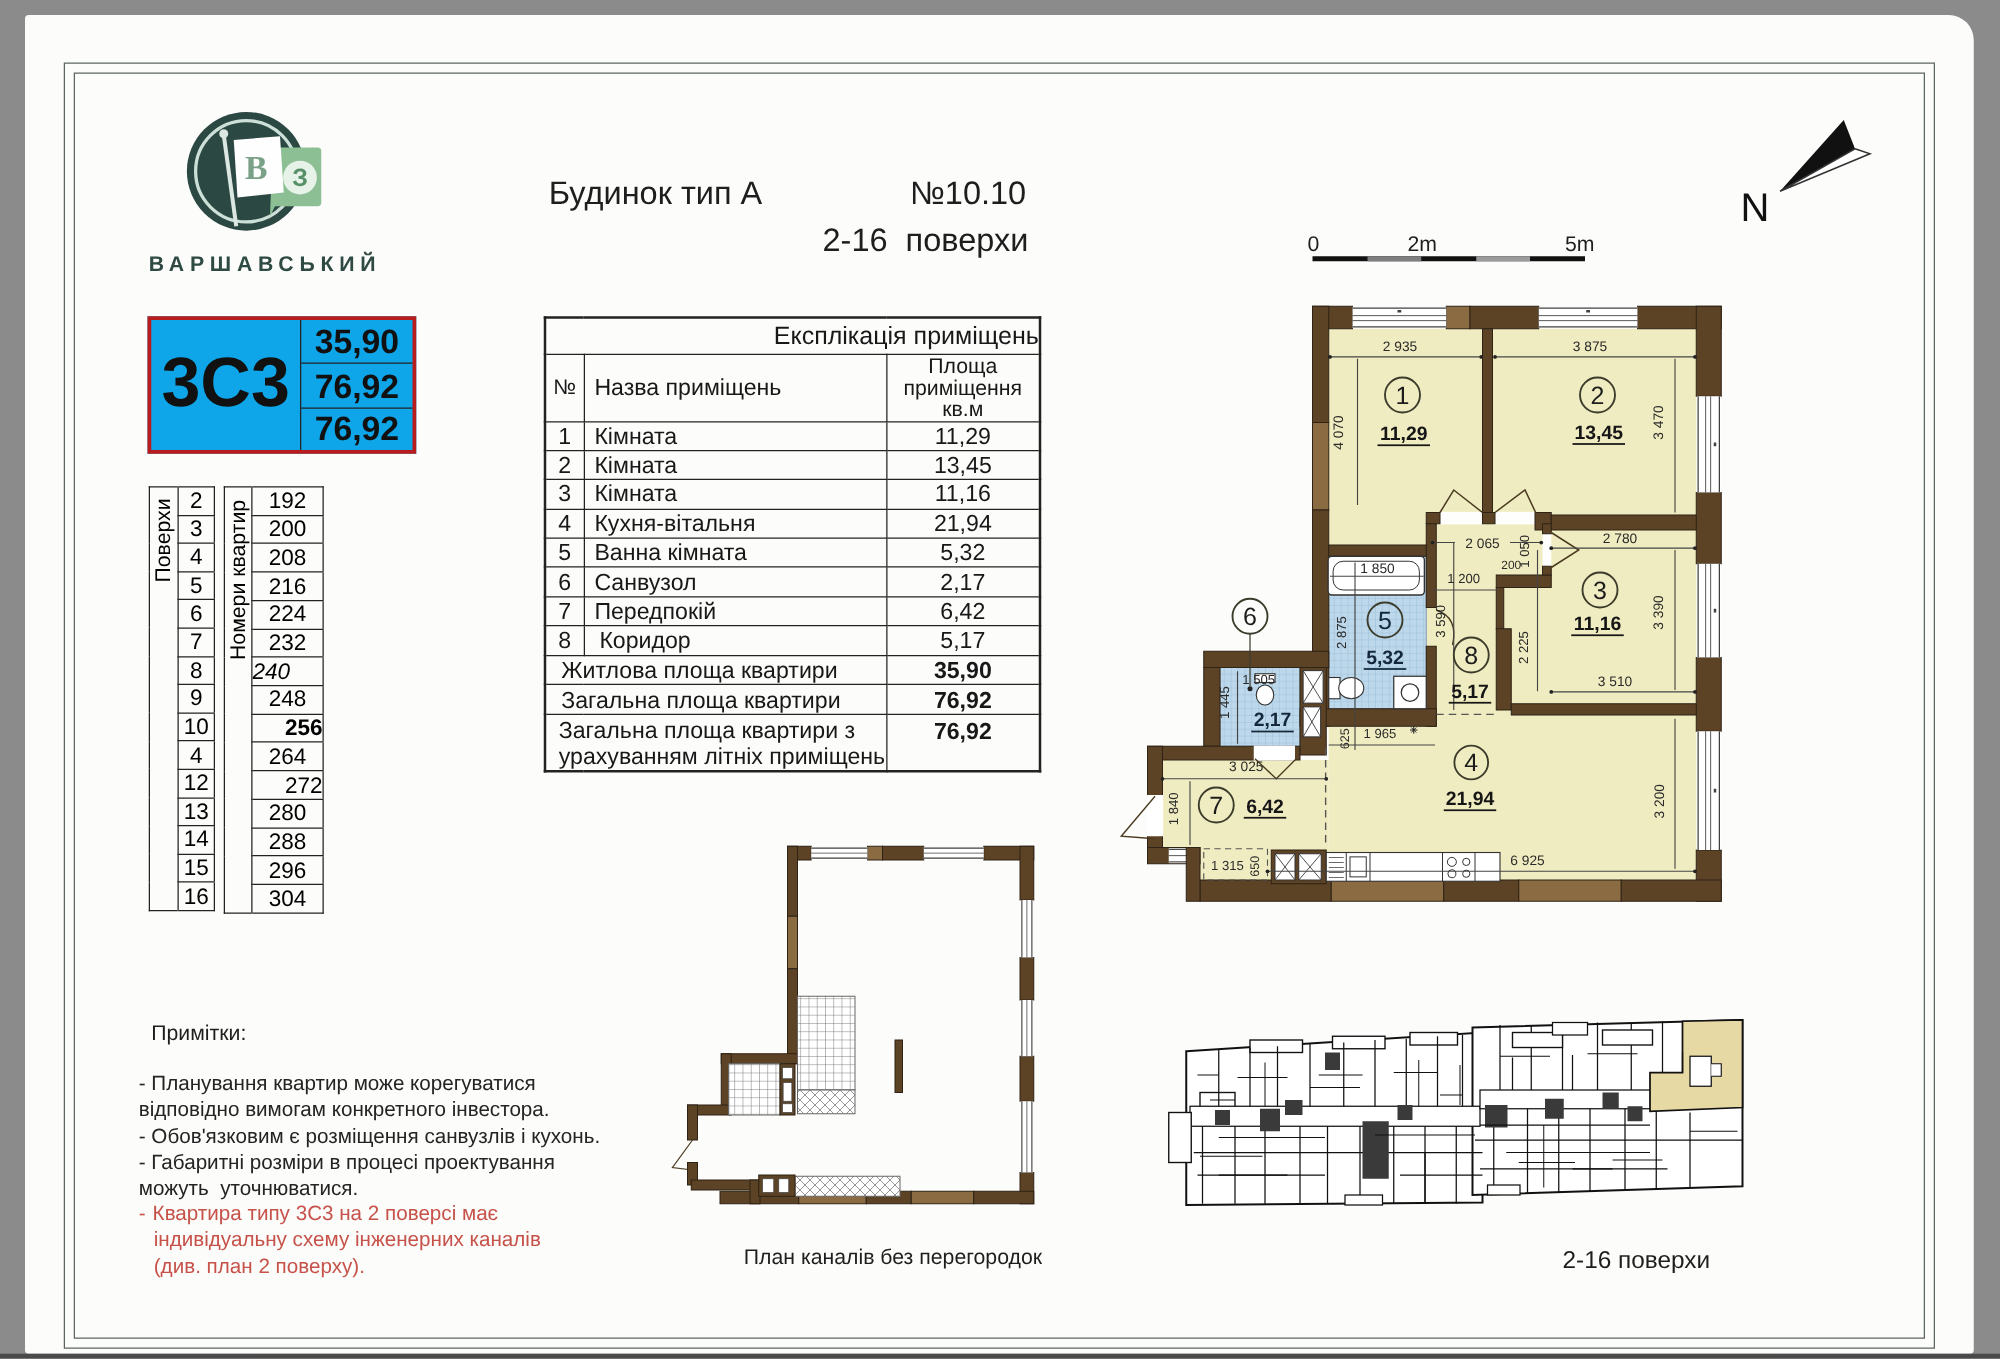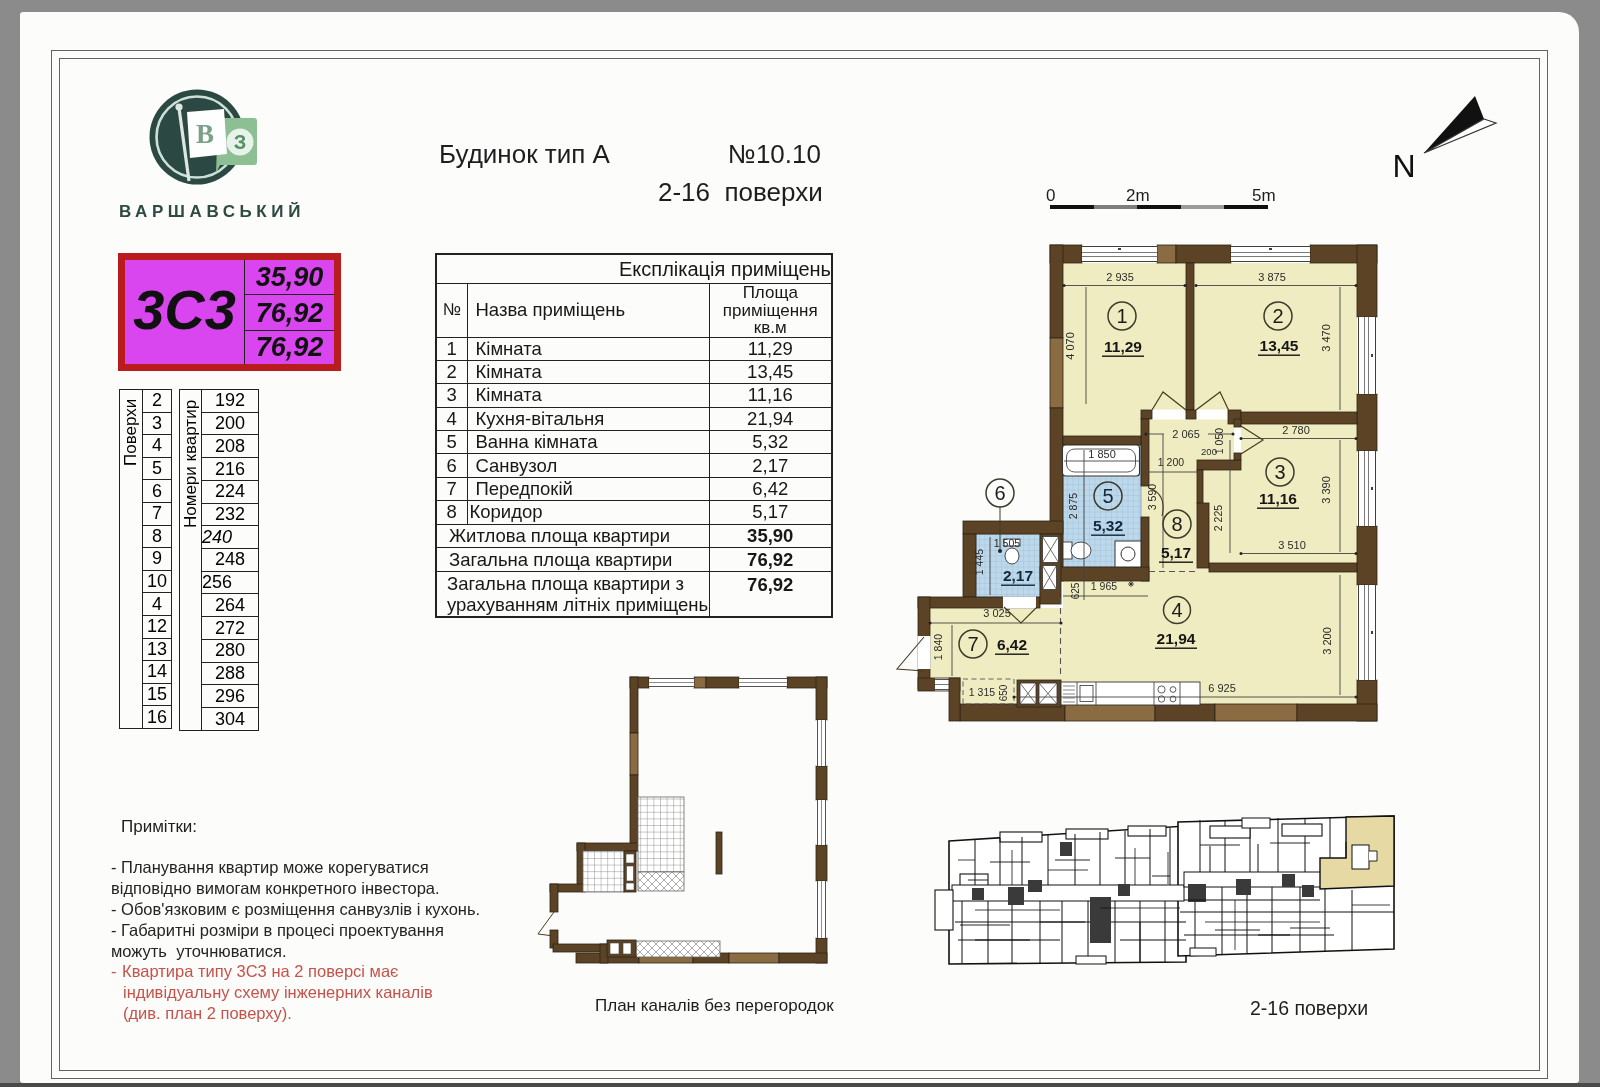--- a/index.html
+++ b/index.html
@@ -43,21 +43,21 @@
 </svg>
 
 <div class="t" style="left:119px;top:202px;font-size:17px;font-weight:bold;letter-spacing:4.6px;color:#2e4a42;">ВАРШАВСЬКИЙ</div>
 
 <div class="t" style="left:439px;top:139px;font-size:26px;">Будинок тип А</div>
 
 <div class="t" style="left:728px;top:139px;font-size:26px;">№10.10</div>
 
 <div class="t" style="left:658px;top:177px;font-size:26px;">2-16&nbsp; поверхи</div>
 
-<div class="abs" style="left:118px;top:253px;width:209px;height:104px;border:7px solid #b91c1c;background:#d946ef;font-style:italic;">
+<div class="abs" style="left:118px;top:253px;width:209px;height:104px;border:3px solid #b91c1c;background:#0ea5e9;">
   <div class="abs" style="left:0;top:0;width:119px;height:104px;border-right:1.5px solid #222;text-align:center;font-size:56px;font-weight:bold;line-height:100px;font-family:'Liberation Sans',sans-serif;color:#111;">3С3</div>
   <div class="abs" style="left:120px;top:0;width:89px;height:34px;border-bottom:1.5px solid #222;text-align:center;font-size:27px;font-weight:bold;line-height:34px;color:#111;">35,90</div>
   <div class="abs" style="left:120px;top:35.5px;width:89px;height:34px;border-bottom:1.5px solid #222;text-align:center;font-size:27px;font-weight:bold;line-height:34px;color:#111;">76,92</div>
   <div class="abs" style="left:120px;top:71px;width:89px;height:33px;text-align:center;font-size:27px;font-weight:bold;line-height:32px;color:#111;">76,92</div>
 </div>
 
 <table class="abs" style="left:119px;top:389px;width:53px;height:340px;border:1.5px solid #222;font-size:18px;">
 <tbody>
       <tr>
         <td rowspan="15" style="width:22px;border-right:1.5px solid #222;text-align:center;vertical-align:top;">
@@ -133,27 +133,27 @@
 <tr>
         <td style="text-align:center;border-bottom:1.2px solid #222;">232</td>
       </tr>
 <tr>
         <td style="text-align:left;border-bottom:1.2px solid #222;font-style:italic;">240</td>
       </tr>
 <tr>
         <td style="text-align:center;border-bottom:1.2px solid #222;">248</td>
       </tr>
 <tr>
-        <td style="text-align:left;border-bottom:1.2px solid #222;">256</td>
+        <td style="text-align:right;border-bottom:1.2px solid #222;font-weight:bold;">256</td>
       </tr>
 <tr>
         <td style="text-align:center;border-bottom:1.2px solid #222;margin-top:10px;">264</td>
       </tr>
 <tr>
-        <td style="text-align:center;border-bottom:1.2px solid #222;">272</td>
+        <td style="text-align:right;border-bottom:1.2px solid #222;">272</td>
       </tr>
 <tr>
         <td style="text-align:center;border-bottom:1.2px solid #222;">280</td>
       </tr>
 <tr>
         <td style="text-align:center;border-bottom:1.2px solid #222;">288</td>
       </tr>
 <tr>
         <td style="text-align:center;border-bottom:1.2px solid #222;">296</td>
       </tr>
@@ -208,21 +208,21 @@
         <td style="border-right:1.2px solid #222;border-bottom:1.2px solid #222;padding-left:8px;">Санвузол</td>
         <td style="border-bottom:1.2px solid #222;text-align:center;">2,17</td>
       </tr>
 <tr>
         <td style="height:22.4px;border-right:1.2px solid #222;border-bottom:1.2px solid #222;text-align:center;">7</td>
         <td style="border-right:1.2px solid #222;border-bottom:1.2px solid #222;padding-left:8px;">Передпокій</td>
         <td style="border-bottom:1.2px solid #222;text-align:center;">6,42</td>
       </tr>
 <tr>
         <td style="height:22.4px;border-right:1.2px solid #222;border-bottom:1.2px solid #222;text-align:center;">8</td>
-        <td style="border-right:1.2px solid #222;border-bottom:1.2px solid #222;padding-left:2px;">Коридор</td>
+        <td style="border-right:1.2px solid #222;border-bottom:1.2px solid #222;padding-left:12px;">Коридор</td>
         <td style="border-bottom:1.2px solid #222;text-align:center;">5,17</td>
       </tr>
 <tr>
         <td colspan="2" style="height:22.6px;border-right:1.2px solid #222;border-bottom:1.2px solid #222;padding-left:12px;">Житлова площа квартири</td>
         <td style="border-bottom:1.2px solid #222;text-align:center;font-weight:bold;">35,90</td>
       </tr>
 <tr>
         <td colspan="2" style="height:22.6px;border-right:1.2px solid #222;border-bottom:1.2px solid #222;padding-left:12px;margin-left:21px;">Загальна площа квартири</td>
         <td style="border-bottom:1.2px solid #222;text-align:center;font-weight:bold;">76,92</td>
       </tr>

